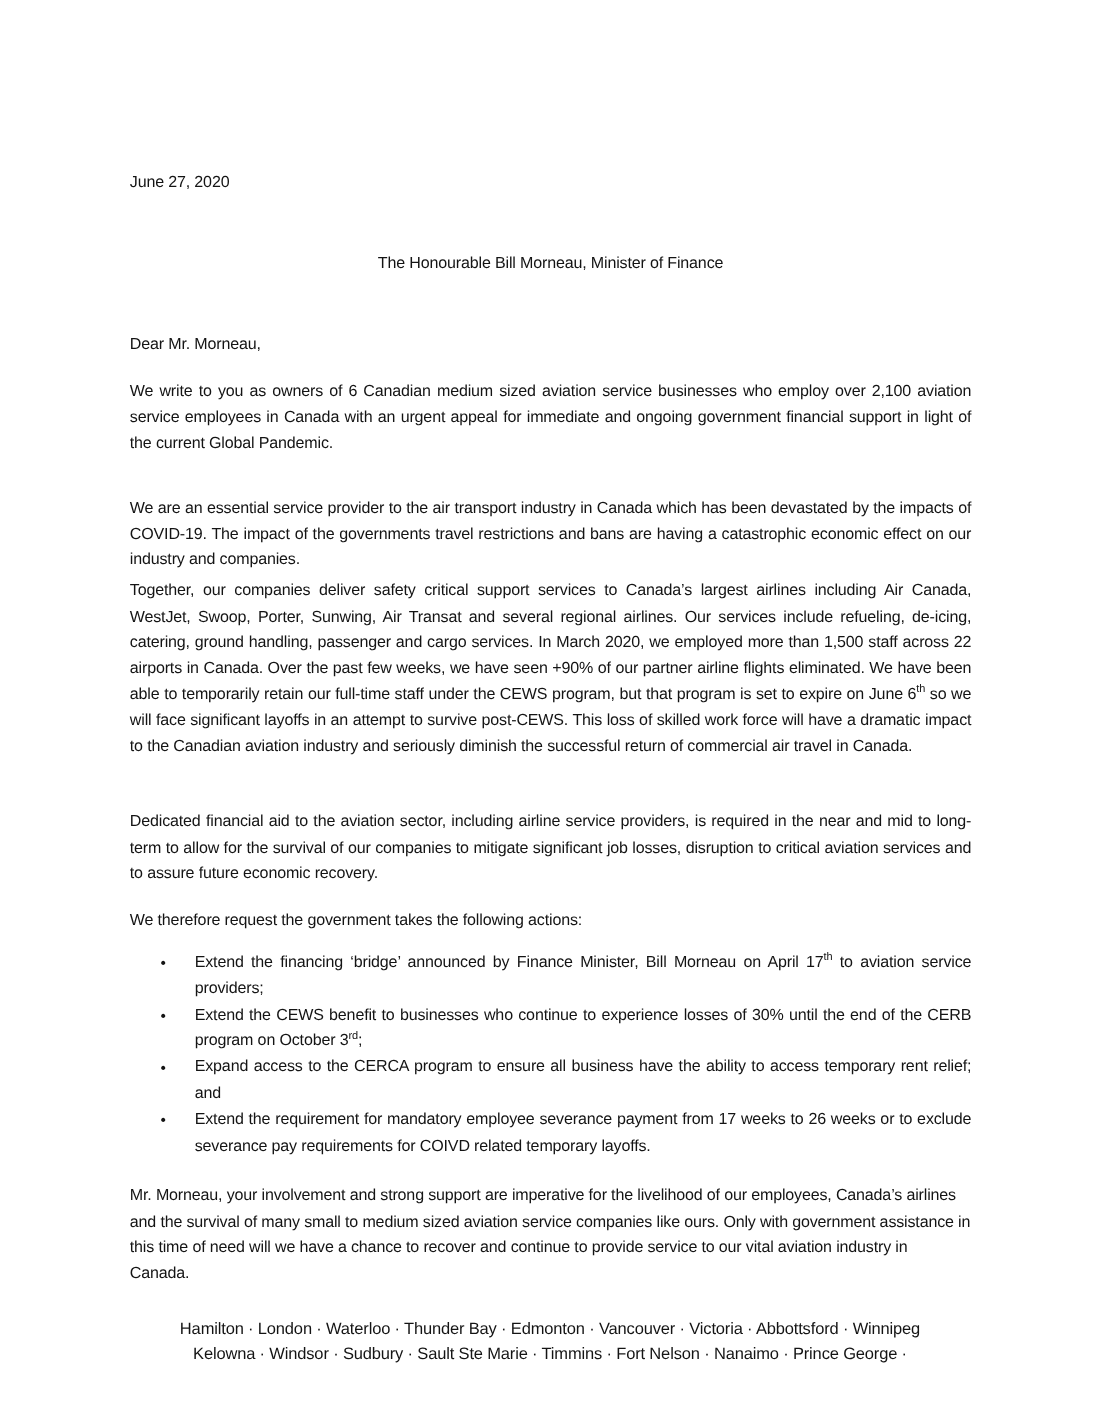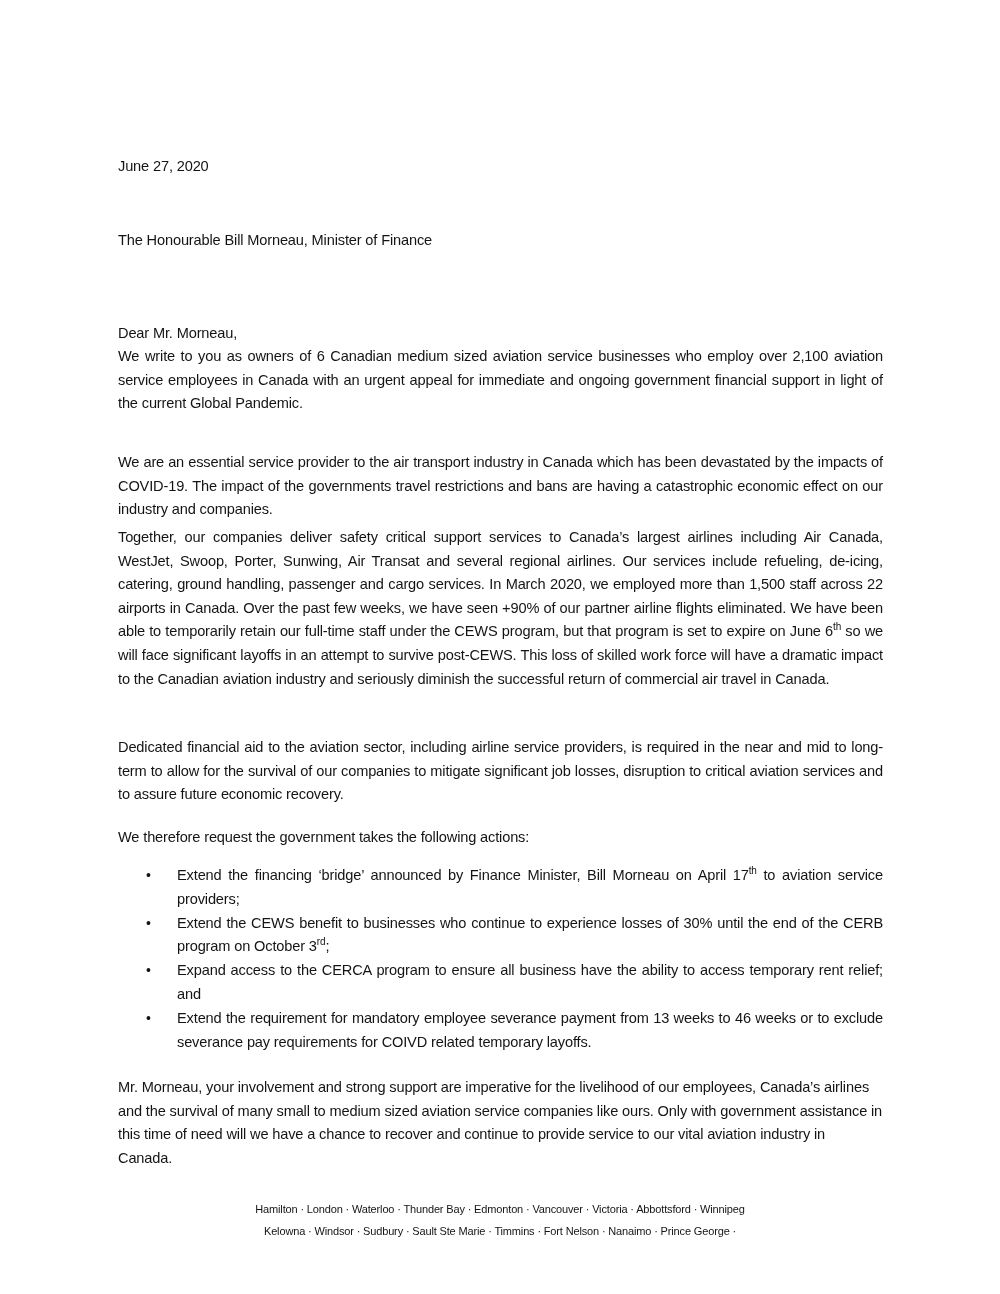--- a/index.html
+++ b/index.html
@@ -28,22 +28,22 @@
       font-size: 14.6px;
       line-height: 23.6px;
       letter-spacing: -0.15px;
       word-spacing: 0px;
     }
     .justify {
       text-align: justify;
       text-align-last: left;
     }
     .date { top: 155px; }
-    .recipient { top: 229px; }
-    .salutation { top: 302px; margin-top: 20px; }
+    .recipient { top: 229px; text-align: center; }
+    .salutation { top: 302px; }
     .p1 { top: 345px; }
     .p2 { top: 451px; }
     .p3 { top: 526px; }
     .p4 { top: 736px; }
     .p5 { top: 826px; }
     .p6 { top: 1076px; }
 
     .actions {
       position: absolute;
       left: 0;
@@ -75,21 +75,21 @@
       line-height: 0;
       vertical-align: super;
     }
 
     .footer {
       position: absolute;
       left: 100px;
       top: 1198px;
       width: 800px;
       text-align: center;
-      font-size: 11px;
+      font-size: 15px;
       line-height: 22px;
       letter-spacing: -0.15px;
     }
     .footer .city-line {
       display: block;
     }
   </style>
 </head>
 <body>
 
@@ -115,21 +115,21 @@
     <li class="action">
       <span class="bullet">•</span><span>Extend the financing ‘bridge’ announced by Finance Minister, Bill Morneau on April 17</span><sup>th</sup><span> to aviation service providers;</span>
     </li>
     <li class="action">
       <span class="bullet">•</span><span>Extend the CEWS benefit to businesses who continue to experience losses of 30% until the end of the CERB program on October 3</span><sup>rd</sup><span>;</span>
     </li>
     <li class="action">
       <span class="bullet">•</span><span>Expand access to the CERCA program to ensure all business have the ability to access temporary rent relief; and</span>
     </li>
     <li class="action">
-      <span class="bullet">•</span><span>Extend the requirement for mandatory employee severance payment from 13 weeks to 46 weeks or to exclude severance pay requirements for COIVD related temporary layoffs.</span>
+      <span class="bullet">•</span><span>Extend the requirement for mandatory employee severance payment from 17 weeks to 26 weeks or to exclude severance pay requirements for COIVD related temporary layoffs.</span>
     </li>
   </ul>
 
   <p class="line-block p6" style="margin:0">Mr. Morneau, your involvement and strong support are imperative for the livelihood of our employees, Canada’s airlines and the survival of many small to medium sized aviation service companies like ours. Only with government assistance in this time of need will we have a chance to recover and continue to provide service to our vital aviation industry in Canada.</p>
 
 </div>
 
 <div class="footer">
   <span class="city-line">Hamilton · London · Waterloo · Thunder Bay · Edmonton · Vancouver · Victoria · Abbottsford · Winnipeg</span>
   <span class="city-line">Kelowna · Windsor · Sudbury · Sault Ste Marie · Timmins · Fort Nelson · Nanaimo · Prince George ·</span>

